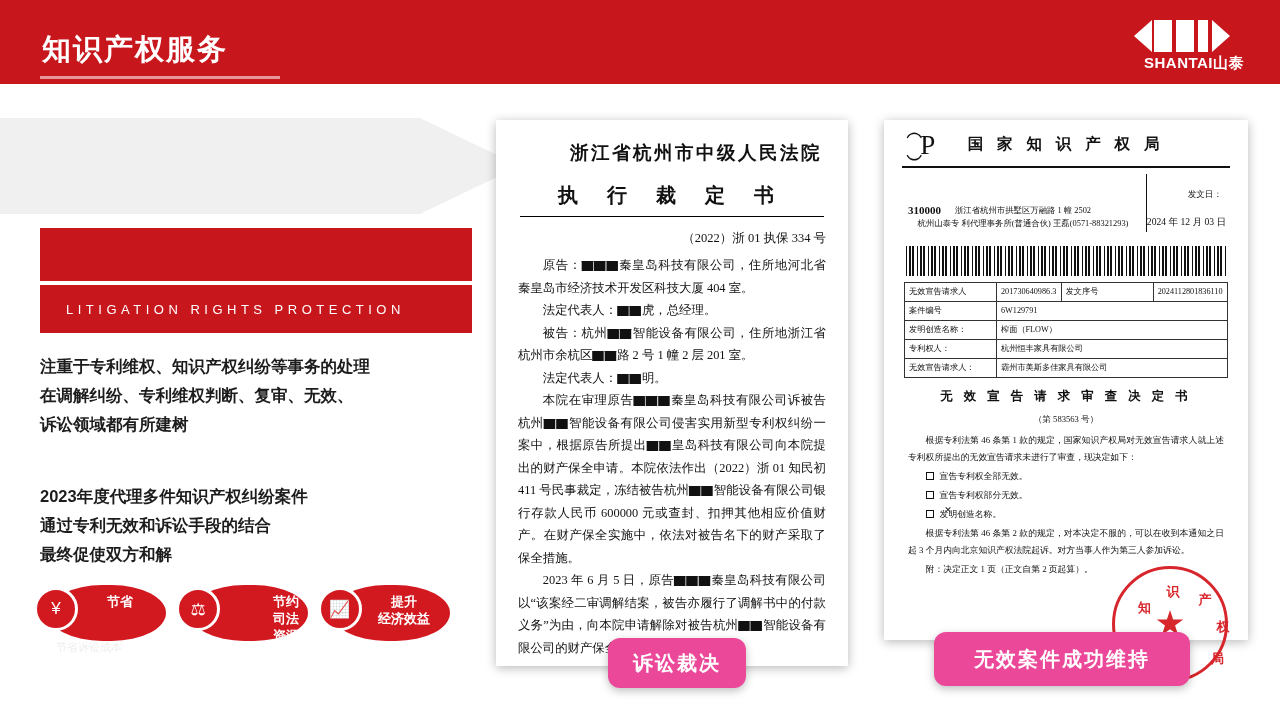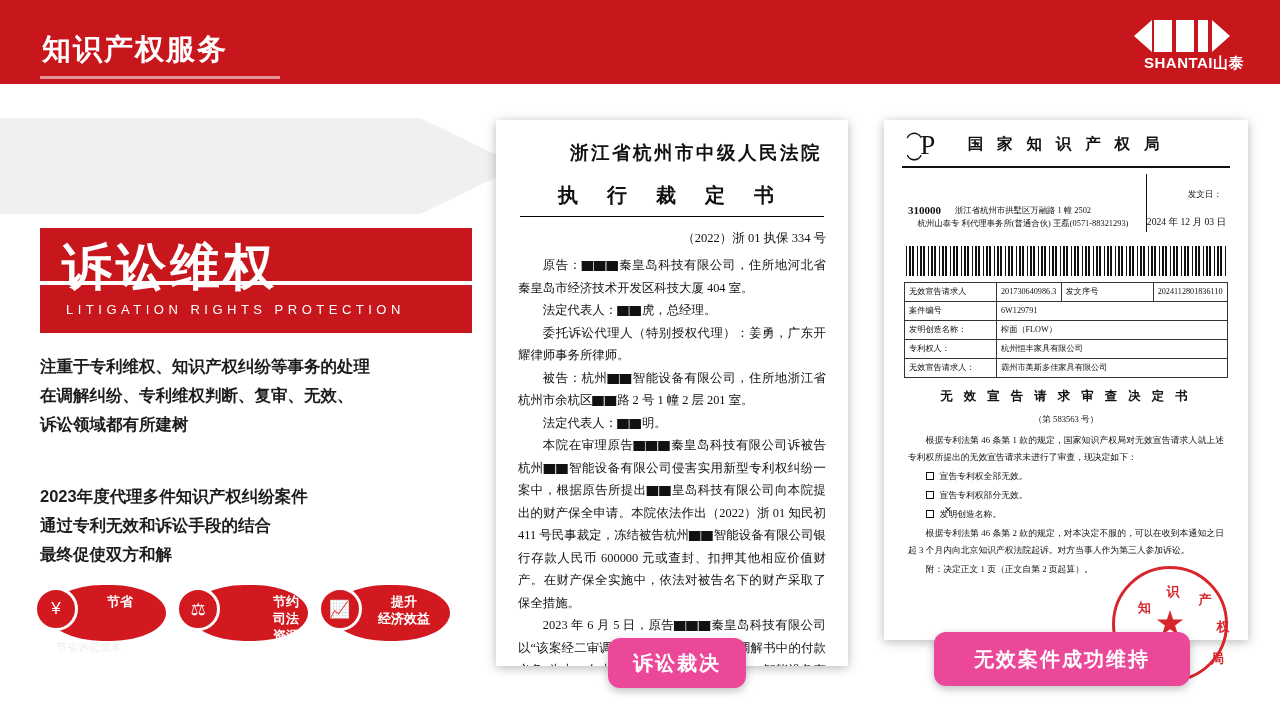--- a/index.html
+++ b/index.html
@@ -241,21 +241,20 @@
       <span class="bar3"></span>
       <span class="tri2"></span>
     </div>
     <div class="logo-text">SHANTAI山泰</div>
   </div>
 </div>
 
 <div class="wedge"></div>
 
 <div class="title-card">
-  <div class="big">诉讼维权</div>
   <div class="sub">LITIGATION RIGHTS PROTECTION</div>
 </div>
 <div class="title-strike"></div>
 
 <div class="body-text">
   <div>注重于专利维权、知识产权纠纷等事务的处理</div>
   <div>在调解纠纷、专利维权判断、复审、无效、</div>
   <div>诉讼领域都有所建树</div>
 </div>
 <div class="body-text2">
@@ -283,21 +282,20 @@
 <div class="bubble-shadow" style="left:56px;">节省诉讼成本</div>
 
 <div class="doc doc1">
   <div class="d1-court">浙江省杭州市中级人民法院</div>
   <div class="d1-kind">执 行 裁 定 书</div>
   <div class="d1-rule"></div>
   <div class="d1-case">（2022）浙 01 执保 334 号</div>
   <div class="d1-body">
     <p>原告：▇▇▇秦皇岛科技有限公司，住所地河北省秦皇岛市经济技术开发区科技大厦 404 室。</p>
     <p>法定代表人：▇▇虎，总经理。</p>
-    <p>委托诉讼代理人（特别授权代理）：姜勇，广东开耀律师事务所律师。</p>
     <p>被告：杭州▇▇智能设备有限公司，住所地浙江省杭州市余杭区▇▇路 2 号 1 幢 2 层 201 室。</p>
     <p>法定代表人：▇▇明。</p>
     <p>本院在审理原告▇▇▇秦皇岛科技有限公司诉被告杭州▇▇智能设备有限公司侵害实用新型专利权纠纷一案中，根据原告所提出▇▇皇岛科技有限公司向本院提出的财产保全申请。本院依法作出（2022）浙 01 知民初 411 号民事裁定，冻结被告杭州▇▇智能设备有限公司银行存款人民币 600000 元或查封、扣押其他相应价值财产。在财产保全实施中，依法对被告名下的财产采取了保全措施。</p>
     <p>2023 年 6 月 5 日，原告▇▇▇秦皇岛科技有限公司以“该案经二审调解结案，被告亦履行了调解书中的付款义务”为由，向本院申请解除对被告杭州▇▇智能设备有限公司的财产保全措施。</p>
 
   </div>
 </div>
 
 <div class="doc doc2">
   <div class="d2-cnipa-logo">⁐P</div>

